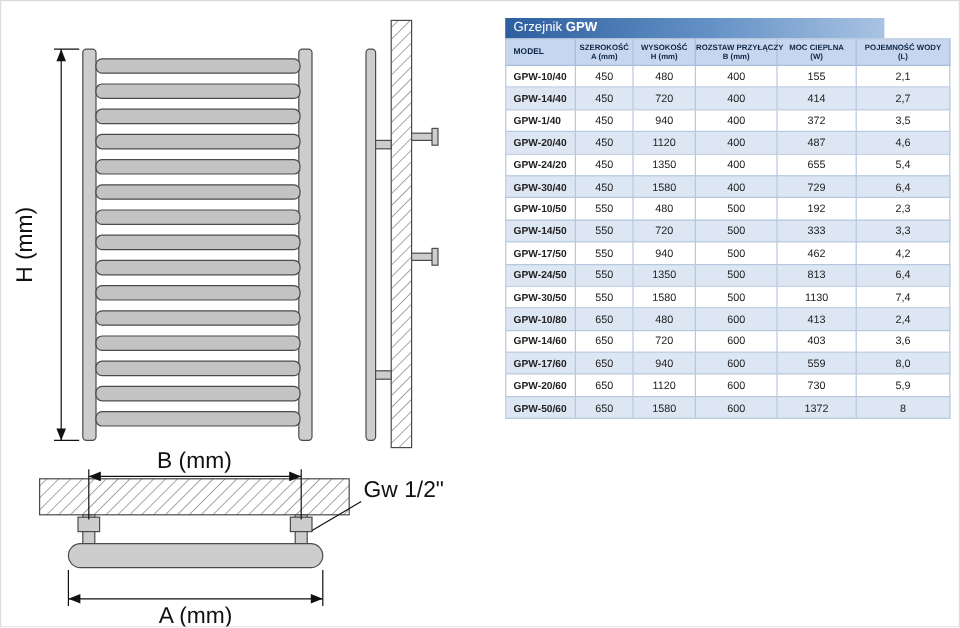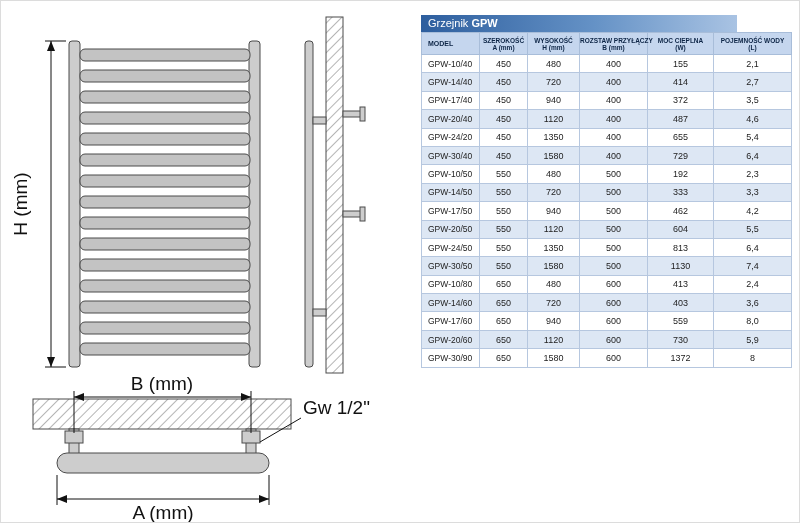--- a/index.html
+++ b/index.html
@@ -23,21 +23,21 @@
                 font-size:11px;
                 background:linear-gradient(90deg,#2d5e9e 0%,#6592c6 55%,#a9c3e3 100%); }
   .spec-title b { font-weight:bold; }
   table { width:100%; border-collapse:collapse; table-layout:fixed; }
   th { background:#c5d6ee; color:#0d2546; font-size:6.5px; font-weight:bold;
        white-space:nowrap; text-align:center; vertical-align:middle;
        padding:2px 0; border:1px solid #a8bdd9; height:22px; }
   th.model-col { text-align:left; padding-left:6px; font-size:7px; }
   td { font-size:9px; color:#222; text-align:center; border:1px solid #b6c7df;
        height:18.4px; padding:0 2px; background:#fff; }
-  td.model { font-weight:normal; text-align:left; padding-left:6px; font-size:8.5px;margin-left:20px; }
+  td.model { font-weight:bold; text-align:left; padding-left:6px; font-size:8.5px;margin-left:20px; }
   tbody tr:nth-child(even) td { background:#dde7f4; }
 </style>
 </head>
 <body>
 
 <div class="page">
 
   <svg class="drawing" viewBox="0 0 420 523" width="420" height="523">
     <defs>
       <pattern id="hatch" patternUnits="userSpaceOnUse" width="7" height="7" patternTransform="rotate(45)">
@@ -172,21 +172,21 @@
           </tr>
           <tr>
             <td class="model">GPW-14/40</td>
             <td>450</td>
             <td>720</td>
             <td>400</td>
             <td>414</td>
             <td>2,7</td>
           </tr>
           <tr>
-            <td class="model">GPW-17/40</td>
+            <td class="model">GPW-1/40</td>
             <td>450</td>
             <td>940</td>
             <td>400</td>
             <td>372</td>
             <td>3,5</td>
           </tr>
           <tr>
             <td class="model">GPW-20/40</td>
             <td>450</td>
             <td>1120</td>
@@ -228,28 +228,20 @@
           </tr>
           <tr>
             <td class="model">GPW-17/50</td>
             <td>550</td>
             <td>940</td>
             <td>500</td>
             <td>462</td>
             <td>4,2</td>
           </tr>
           <tr>
-            <td class="model">GPW-20/50</td>
-            <td>550</td>
-            <td>1120</td>
-            <td>500</td>
-            <td>604</td>
-            <td>5,5</td>
-          </tr>
-          <tr>
             <td class="model">GPW-24/50</td>
             <td>550</td>
             <td>1350</td>
             <td>500</td>
             <td>813</td>
             <td>6,4</td>
           </tr>
           <tr>
             <td class="model">GPW-30/50</td>
             <td>550</td>
@@ -284,21 +276,21 @@
           </tr>
           <tr>
             <td class="model">GPW-20/60</td>
             <td>650</td>
             <td>1120</td>
             <td>600</td>
             <td>730</td>
             <td>5,9</td>
           </tr>
           <tr>
-            <td class="model">GPW-30/90</td>
+            <td class="model">GPW-50/60</td>
             <td>650</td>
             <td>1580</td>
             <td>600</td>
             <td>1372</td>
             <td>8</td>
           </tr>
         </tbody>
     </table>
   </div>
 

